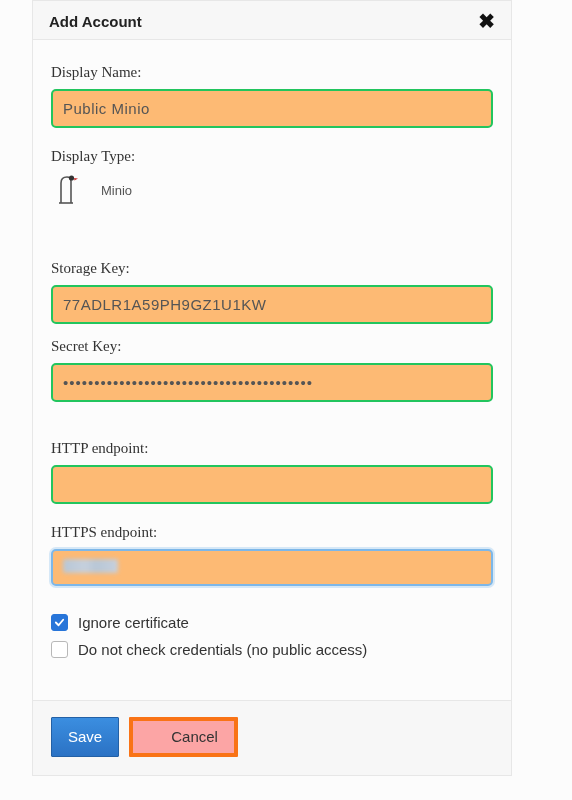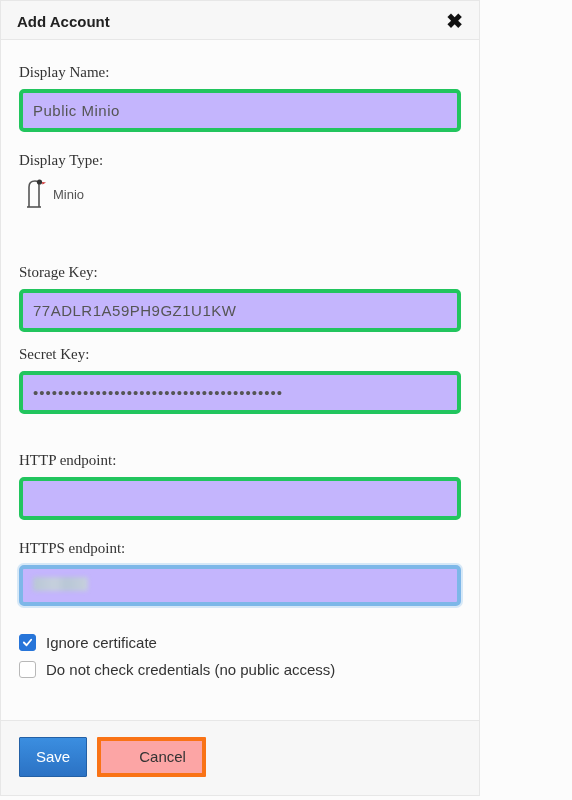--- a/index.html
+++ b/index.html
@@ -8,20 +8,21 @@
     width: 572px; height: 800px;
     font-family: -apple-system, "Helvetica Neue", Arial, sans-serif;
     background: #fcfcfc;
     color: #333;
     font-size: 15px;
   }
   .modal {
     width: 480px;
     background: #fcfcfc;
     border: 1px solid #e7e7e7;
+    margin-left: 32px;
   }
   .modal-header {
     display: flex;
     justify-content: space-between;
     align-items: center;
     padding: 10px 16px 8px 16px;
     border-bottom: 1px solid #e7e7e7;
     background: #f7f7f7;
   }
   .modal-title {
@@ -45,43 +46,43 @@
     margin-bottom: 8px;
     margin-top: 20px;
     font-family: Liberation Serif, serif;
   }
   .field-label.first { margin-top: 6px; }
   .text-input {
     width: 100%;
     padding: 9px 10px;
     font-size: 15px;
     color: #555;
-    border: 4px solid #22c55e;
+    border: 2px solid #22c55e;
     border-radius: 5px;
-    background: #c4b5fd;
+    background: #fdba74;
     font-family: inherit;
     letter-spacing: 0.5px;
   }
   .text-input.focused {
     outline: none;
     border-color: #7db7e8;
     box-shadow: 0 0 0 2px rgba(100,170,230,0.25);
   }
   .blur-content {
     display: inline-block;
     width: 55px;
     height: 14px;
     background: linear-gradient(90deg, #b8c7d6 0%, #c6d0dd 40%, #b8c7d6 60%, #c6d0dd 100%);
     filter: blur(2px);
     border-radius: 2px;
   }
   .storage-row {
     display: flex;
     align-items: center;
-    gap: 4px;
+    gap: 20px;
     margin-top: 8px;
     margin-bottom: 24px;
     padding-left: 4px;
   }
   .storage-name {
     font-size: 13px;
     color: #555;
   }
   .bird-icon {
     width: 26px; height: 32px;

